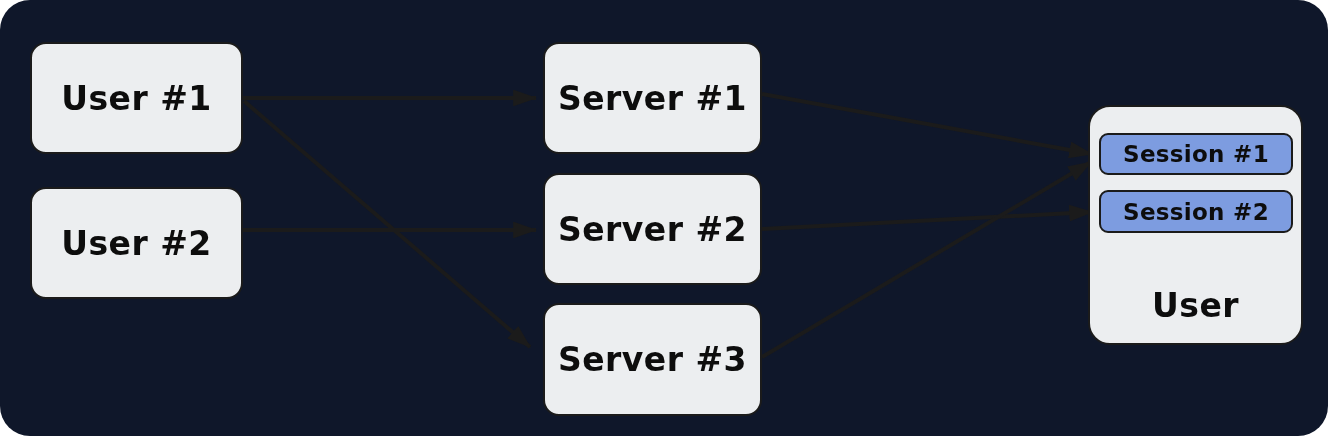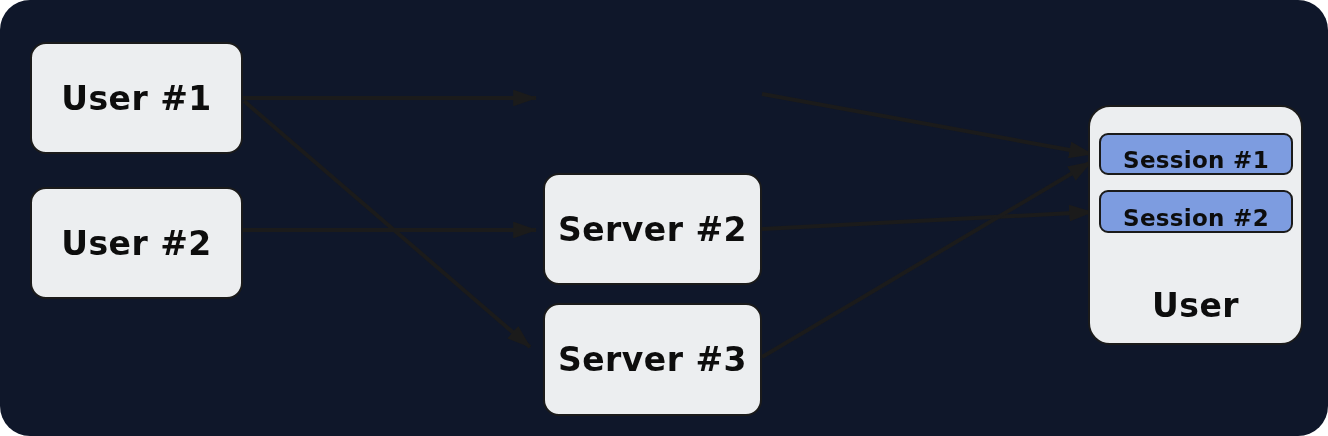--- a/index.html
+++ b/index.html
@@ -55,21 +55,21 @@
     font-size: 33px;
     color: #0d0d0d;
   }
   .session {
     position: absolute;
     box-sizing: border-box;
     background: #7D9CE0;
     border: 2px solid #1B1B1B;
     border-radius: 9px;
     display: flex;
-    align-items: flex-end;
+    align-items: center;
     justify-content: center;
     font-weight: bold;
     font-size: 23px;
     color: #0d0d0d;
     letter-spacing: 0.3px;
   }
   .session.s1 { left: 1099px; top: 133px; width: 194px; height: 42px; }
   .session.s2 { left: 1099px; top: 190px; width: 194px; height: 43px; }
 </style>
 </head>
@@ -94,20 +94,23 @@
   </svg>
 
   <div class="node user1">
     <span>User #1</span>
   </div>
 
   <div class="node user2">
     <span>User #2</span>
   </div>
 
+  <div class="node server1">
+    <span>Server #1</span>
+  </div>
 
   <div class="node server2">
     <span>Server #2</span>
   </div>
 
   <div class="node server3">
     <span>Server #3</span>
   </div>
 
   <div class="node redis-container">

